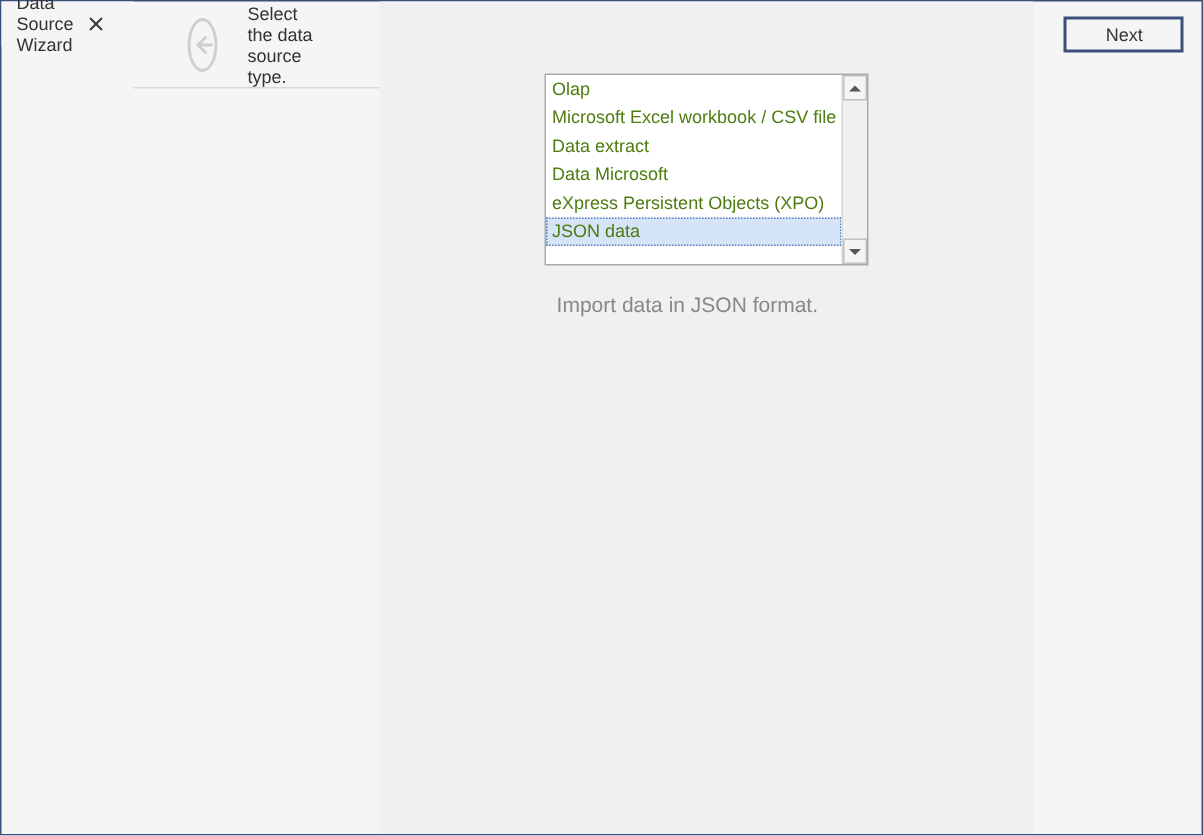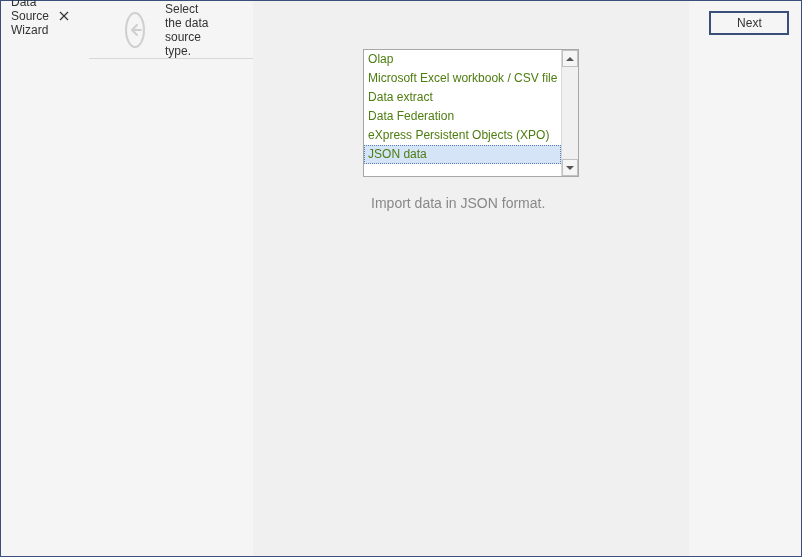--- a/index.html
+++ b/index.html
@@ -173,21 +173,21 @@
     </div>
     <span class="header-text">Select the data source type.</span>
   </div>
 
   <div class="content">
     <div class="listbox-wrap">
       <div class="listbox" id="listbox">
           <div class="list-item">Olap</div>
           <div class="list-item">Microsoft Excel workbook / CSV file</div>
           <div class="list-item">Data extract</div>
-          <div class="list-item">Data Federation</div>
+          <div class="list-item">Data Microsoft</div>
           <div class="list-item">eXpress Persistent Objects (XPO)</div>
           <div class="list-item selected">JSON data</div>
         </div>
       <div class="scrollbar">
         <div class="scroll-btn">
           <svg width="8" height="6" viewBox="0 0 8 6">
               <path d="M0 5 L4 1 L8 5 Z"></path>
             </svg>
         </div>
         <div class="scroll-btn">

